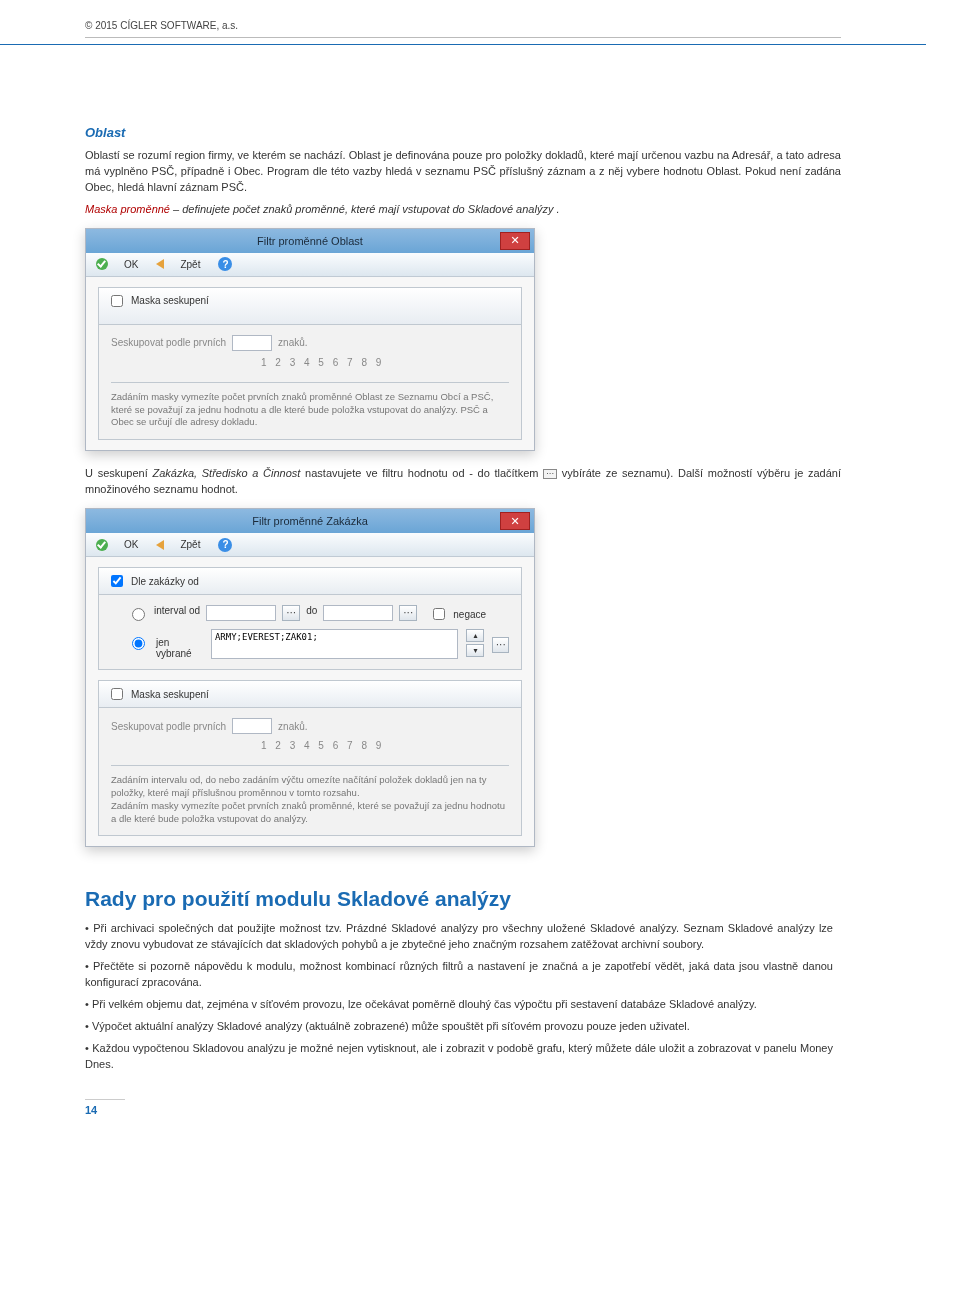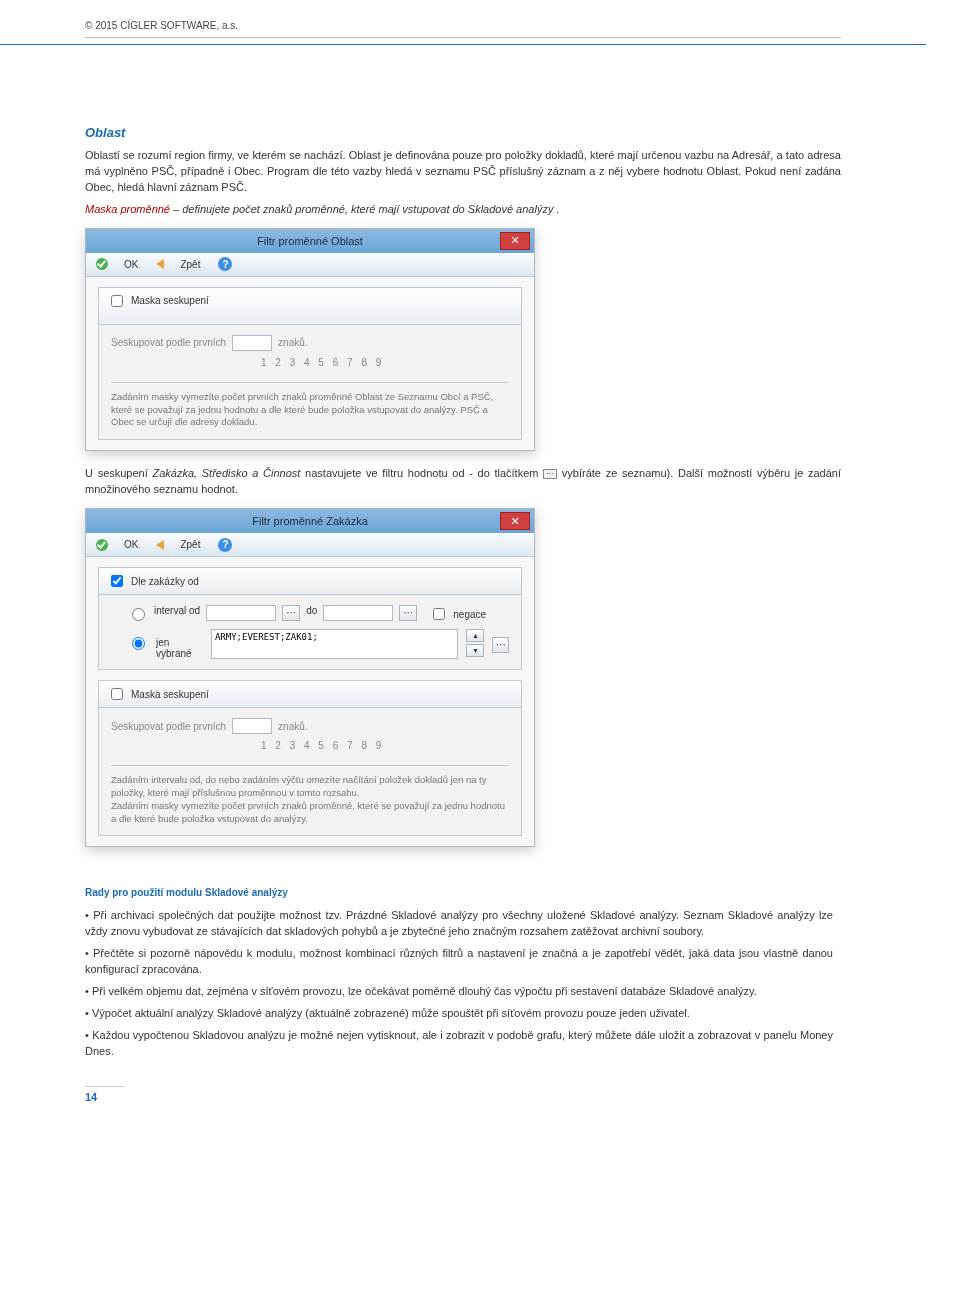--- a/index.html
+++ b/index.html
@@ -41,21 +41,21 @@
     font-size: 11px;
     line-height: 1.45;
     text-align: justify;
     margin: 0 0 6px 0;
   }
   .emph-red { color: #b00000; font-style: italic; }
   .emph-it { font-style: italic; }
   .h2-blue {
     color: #1a6bb3;
     font-weight: bold;
-    font-size: 10px;
+    font-size: 21px;
     margin: 40px 0 10px 0;
   }
   .bullet {
     font-size: 11px;
     line-height: 1.45;
     text-align: justify;
     margin: 0 8px 6px 0;
   }
   .bullet::before { content: "•  "; }
   .page-num {

